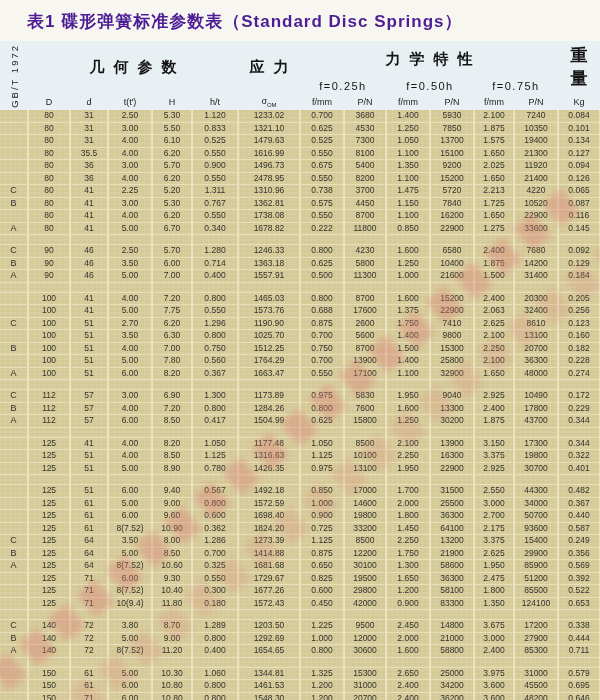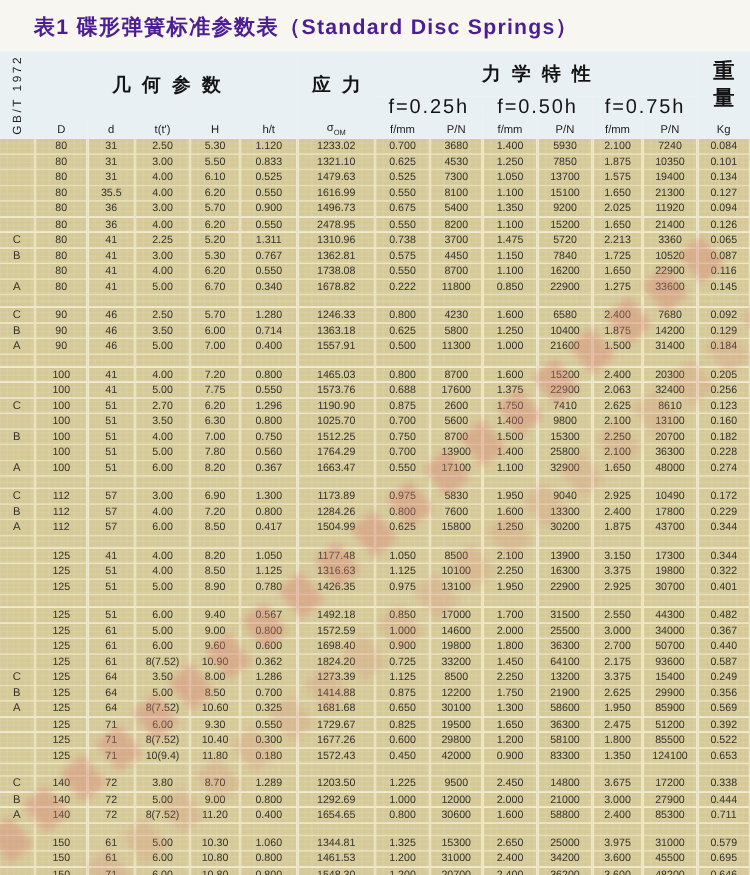--- a/index.html
+++ b/index.html
@@ -51,21 +51,21 @@
     white-space:nowrap;
   }
   th.weight .wstack {
     display:inline-block;
     width:17px;
     font-size:17px;
     font-weight:bold;
     line-height:1.3;
     word-break:break-all;
   }
-  th.defl { font-size:16px; letter-spacing:1.5px;text-align:center; }
+  th.defl { font-size:11px; letter-spacing:1.5px;text-align:center; }
   tr.h3 th { font-size:9px; color:#1a1a1a; }
   th.sig sub { font-size:6px; }
   tbody td {
     background-color:#d5c997;
     background-image:
       repeating-linear-gradient(0deg, rgba(255,255,255,.10) 0 1px, transparent 1px 4px),
       repeating-linear-gradient(90deg, rgba(255,255,255,.08) 0 1px, transparent 1px 5px);
     border-right:2px solid #eae2bd;
     border-bottom:1px solid #e7dfba;
     height:11.5px;
@@ -250,21 +250,21 @@
         <td>41</td>
         <td>2.25</td>
         <td>5.20</td>
         <td>1.311</td>
         <td>1310.96</td>
         <td>0.738</td>
         <td>3700</td>
         <td>1.475</td>
         <td>5720</td>
         <td>2.213</td>
-        <td>3360</td>
+        <td>4220</td>
         <td>0.065</td>
       </tr>
       <tr>
         <td class="mark">B</td>
         <td>80</td>
         <td>41</td>
         <td>3.00</td>
         <td>5.30</td>
         <td>0.767</td>
         <td>1362.81</td>

